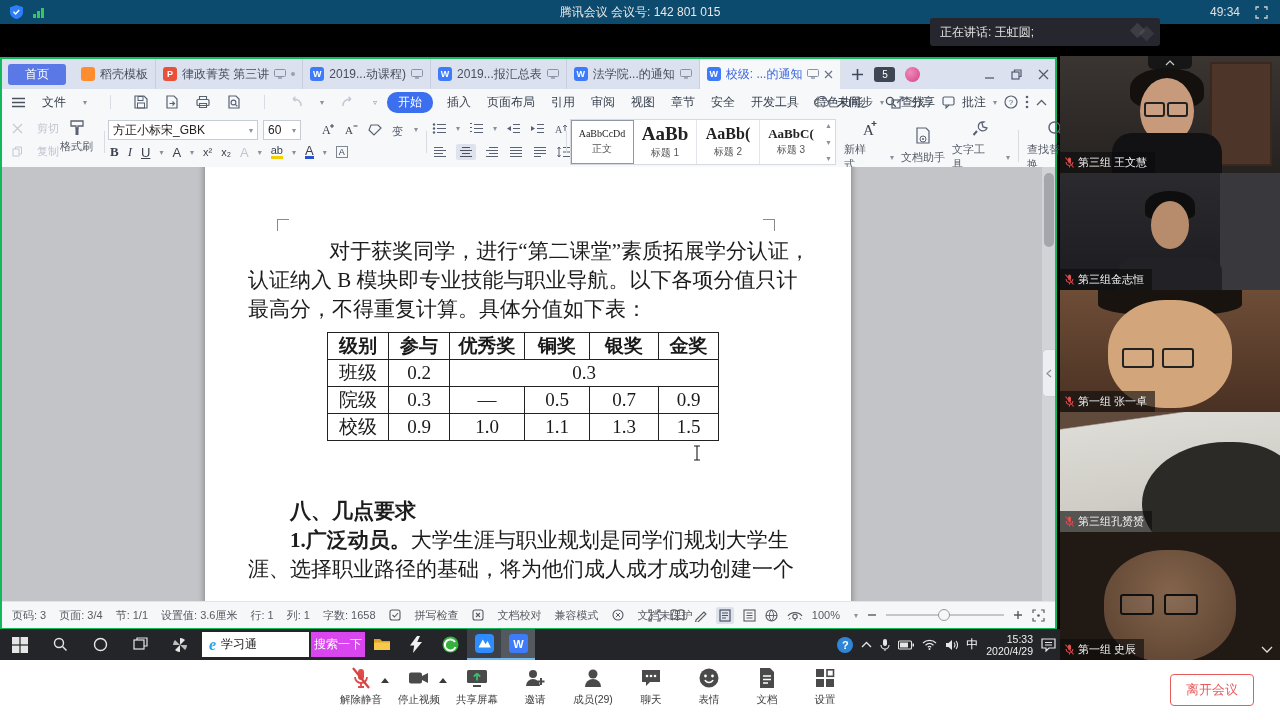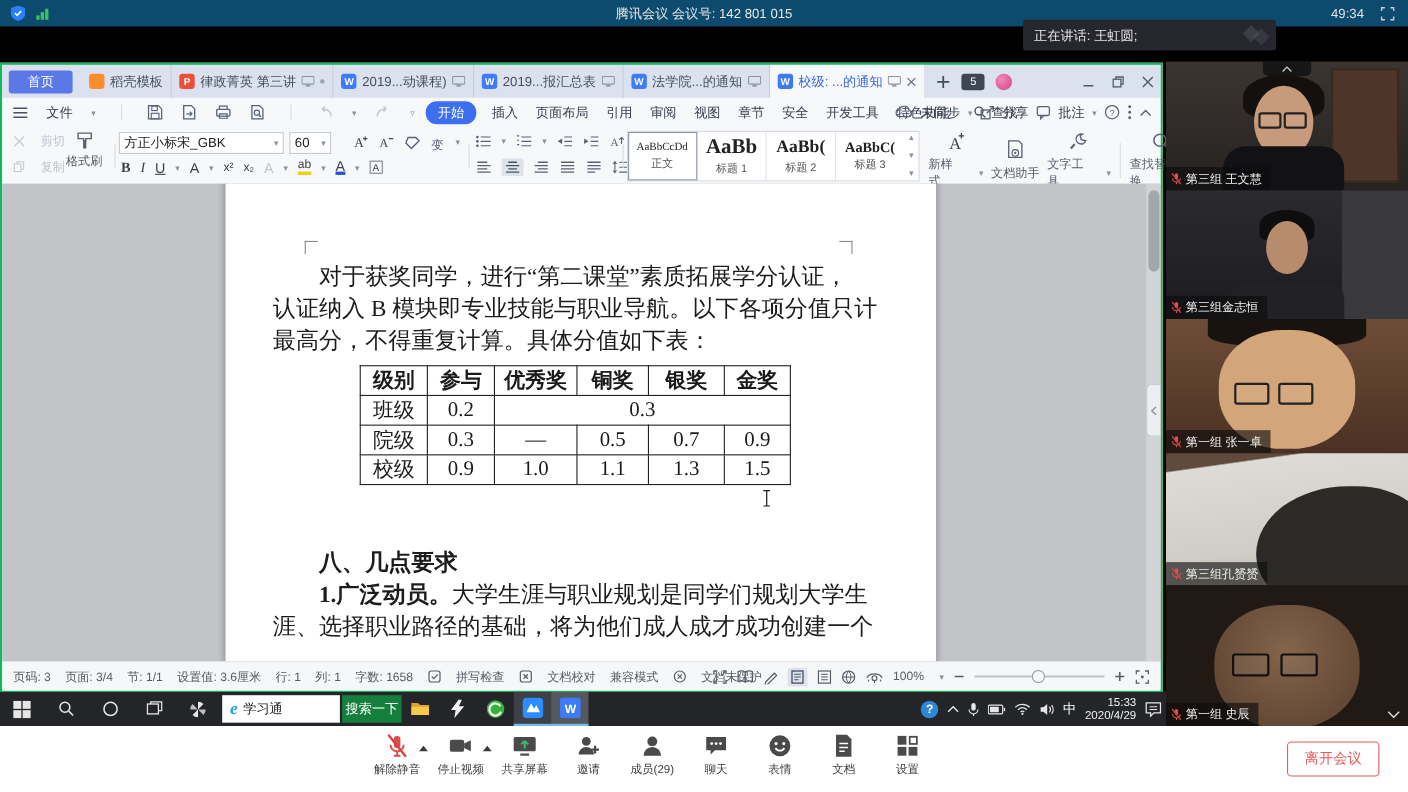--- a/index.html
+++ b/index.html
@@ -98,21 +98,21 @@
   
   #taskbar{left:0;top:629px;width:1060px;height:31px;background:#232528;display:flex;align-items:center;}
   .tbi{width:40px;height:31px;display:flex;align-items:center;justify-content:center;flex:none;}
   .tb-app{width:34px;height:31px;display:flex;align-items:center;justify-content:center;flex:none;box-sizing:border-box;}
   .tb-app.open{border-bottom:2px solid #76b9ed;}
   .tb-app.hl{background:#3d4147;}
   .tb-app.hl2{background:#54585f;}
   #searchbox{height:25px;background:#fff;display:flex;align-items:center;flex:none;margin:0 2px;}
   #searchbox .ie{font-family:"Liberation Serif",serif;font-style:italic;font-weight:bold;font-size:16px;color:#28a2e8;margin:0 5px 0 7px;}
   #searchbox .stext{font-size:12px;color:#222;width:88px;}
-  #searchbtn{height:25px;background:#15803d;color:#fff;font-size:12px;display:flex;align-items:center;justify-content:center;width:54px;flex:none;}
+  #searchbtn{height:25px;background:#d946ef;color:#fff;font-size:12px;display:flex;align-items:center;justify-content:center;width:54px;flex:none;}
   #tray{position:absolute;right:4px;top:0;height:31px;display:flex;align-items:center;gap:8px;color:#e6e6e6;}
   #tray .clock{font-size:10.5px;line-height:12px;text-align:right;color:#f0f0f0;}
   .qcirc{width:16px;height:16px;border-radius:50%;background:#2f86d6;color:#fff;font-size:11px;font-weight:bold;display:flex;align-items:center;justify-content:center;}
   .ime{font-size:12px;color:#fff;}
 
   
   #rpanel{left:1060px;top:56px;width:220px;height:604px;background:#050505;}
   .vid{position:absolute;left:0;width:220px;overflow:hidden;}
   .vid .face,.vid .hair,.vid .body,.vid .door,.vid .cab,.vid .blob,.vid .lens{position:absolute;}
   .v1{background:linear-gradient(180deg,#3a3531,#262220);}
@@ -556,21 +556,21 @@
             </span>
         </div>
       </div>
     </div>
 
     <div id="docarea">
       <div id="page">
         <div class="cropmark cm-l" style="left:72px;top:74px;"></div>
         <div class="cropmark cm-r" style="left:558px;top:74px;"></div>
 
-        <div class="docline indent" style="top:92px;">对于获奖同学，进行“第二课堂”素质拓展学分认证，</div>
+        <div class="docline indent" style="top:92px;text-align:right;">对于获奖同学，进行“第二课堂”素质拓展学分认证，</div>
         <div class="docline" style="top:121px;">认证纳入 B 模块即专业技能与职业导航。以下各项分值只计</div>
         <div class="docline" style="top:150px;">最高分，不得重复计算。具体分值如下表：</div>
 
         <table id="dtable">
           <tbody>
               <tr>
             <td class="c0 dochead">级别</td>
             <td class="c1 dochead">参与</td>
             <td class="c2 dochead">优秀奖</td>
             <td class="c3 dochead">铜奖</td>

